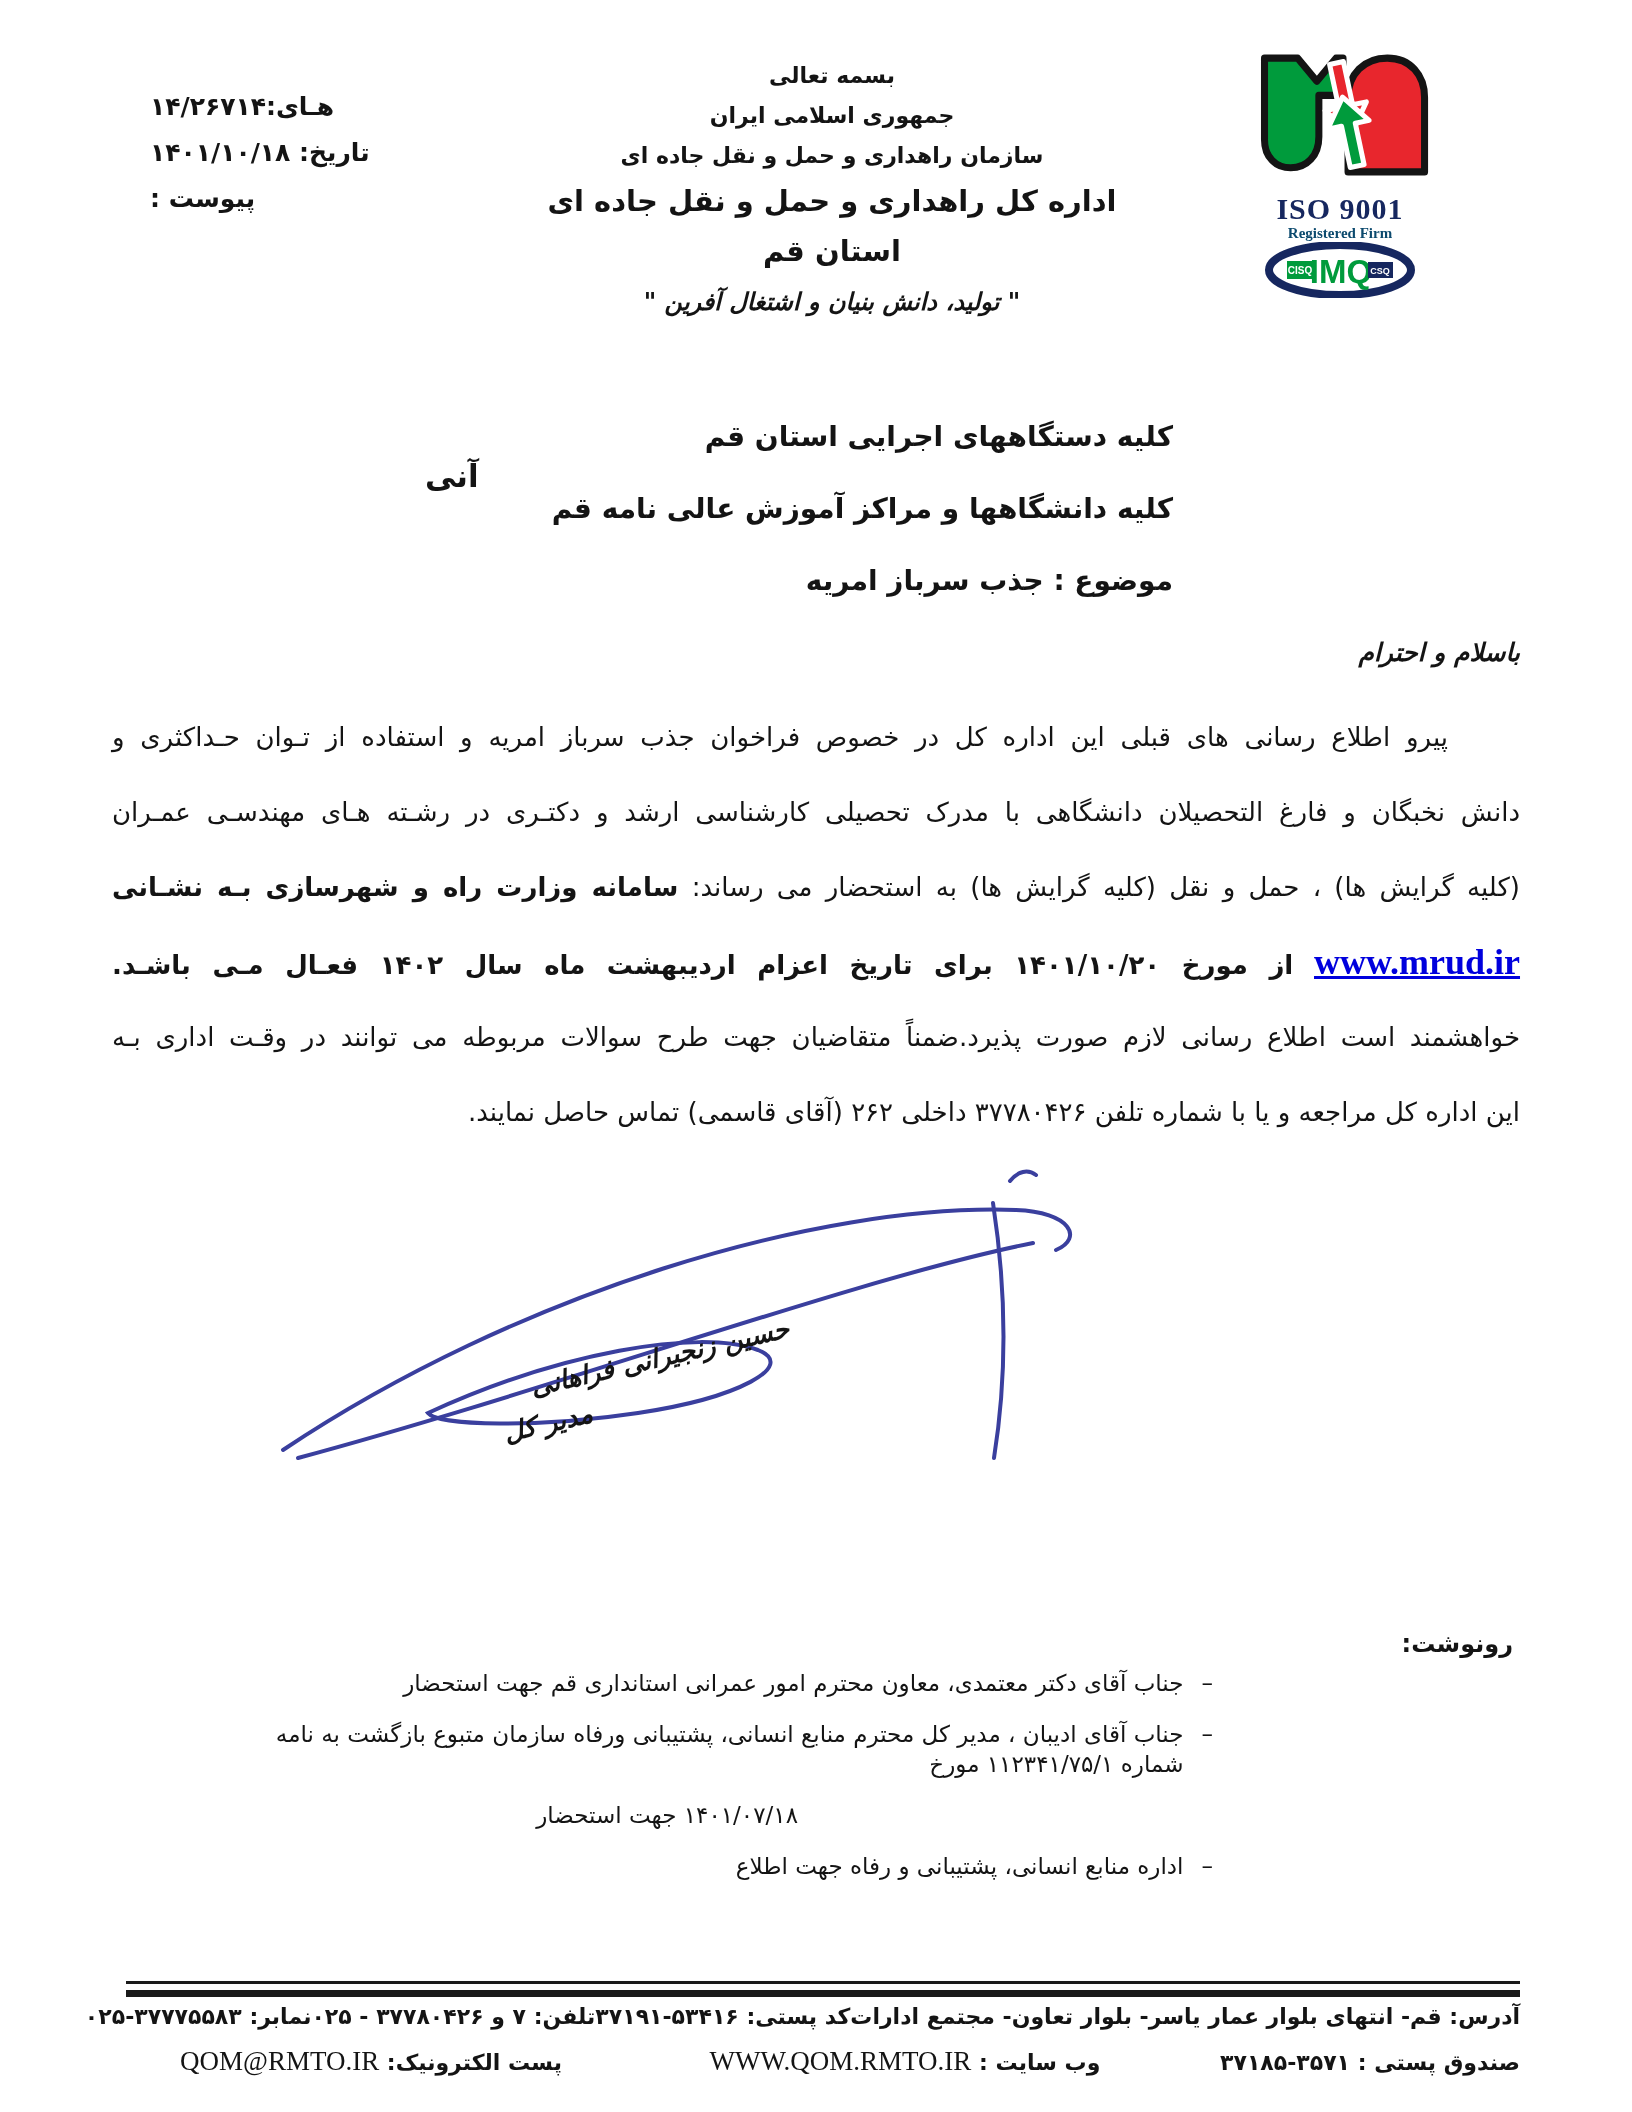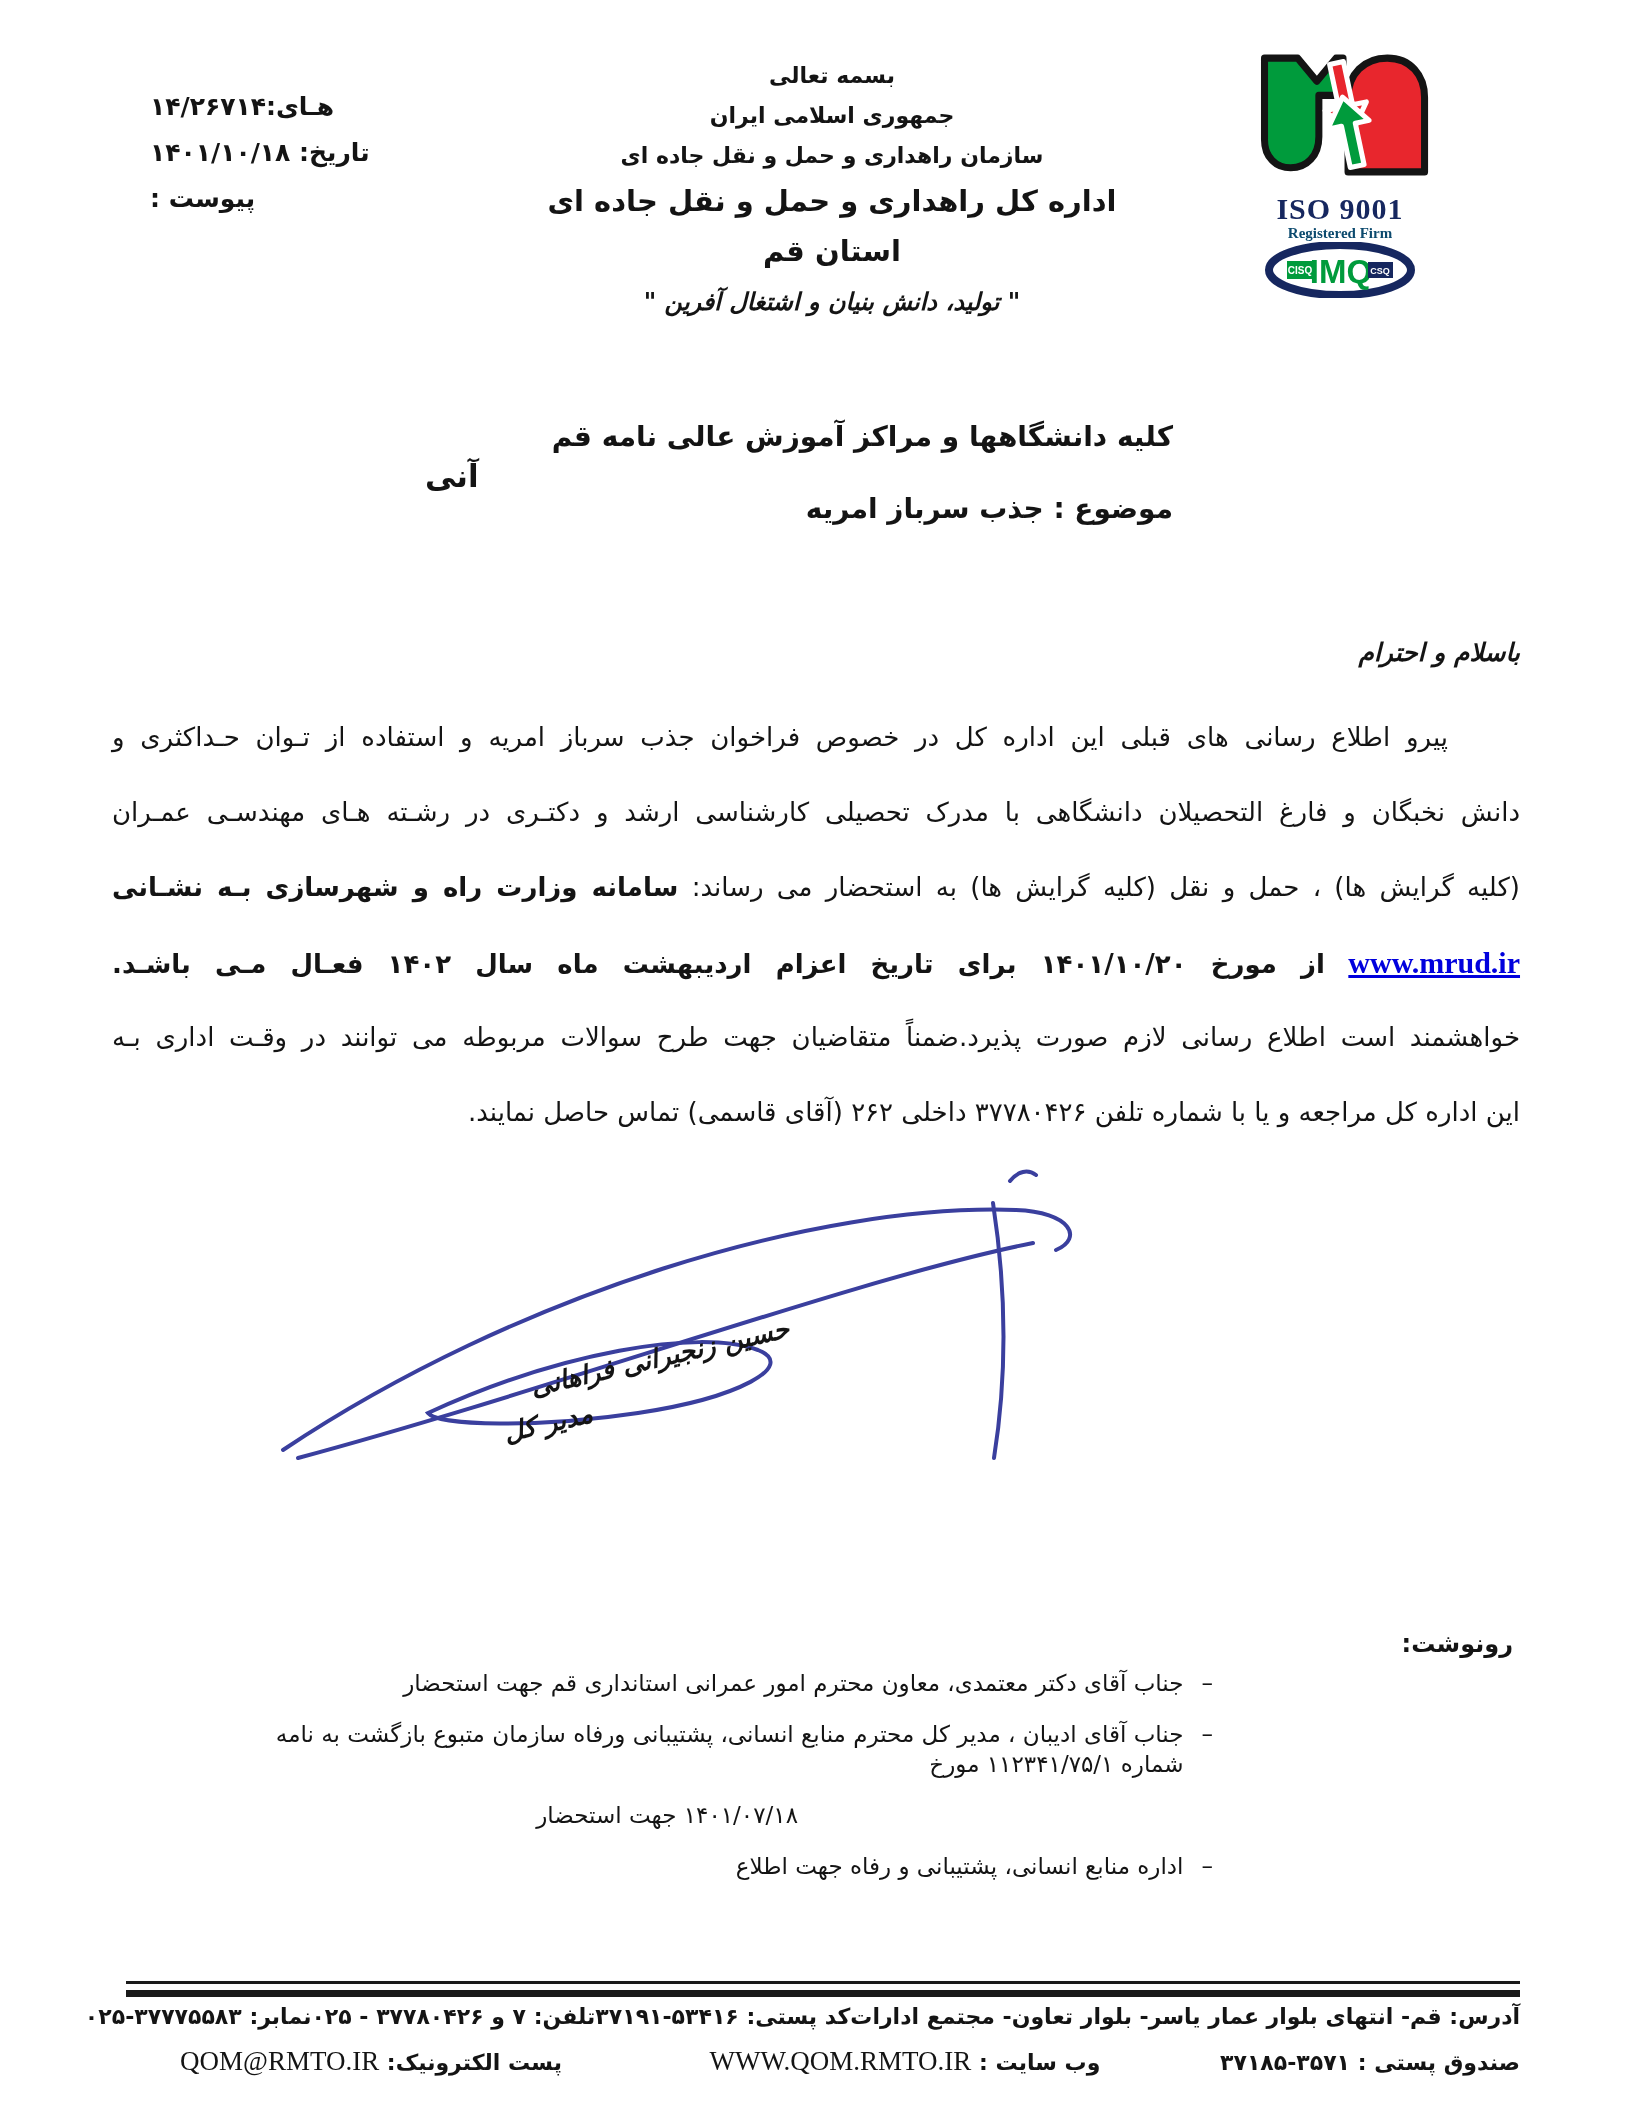--- a/index.html
+++ b/index.html
@@ -25,21 +25,21 @@
   .recipients{position:absolute; top:420px; right:459px; text-align:right; font-weight:bold; font-size:28px;}
   .recipients div{margin-bottom:39px; white-space:nowrap;}
   .urgency{position:absolute; top:426px; left:425px; font-size:31px; font-weight:bold;margin-top:32px;}
   
   .salutation{position:absolute; top:638px; right:112px; font-size:25px; font-weight:bold; font-style:italic;}
   .body{position:absolute; top:700px; left:112px; width:1408px; font-size:26px;}
   .bl{line-height:75px; height:75px; text-align:justify; text-align-last:justify;}
   .bl.indent{padding-right:72px;}
   .bl.last{text-align:right; text-align-last:right;}
   .bl b{font-weight:bold;}
-  .mrud{color:#0000dd; font-weight:bold; text-decoration:underline; font-family:"Liberation Serif", serif; font-size:30px;}
+  .mrud{color:#0000dd; font-weight:bold; text-decoration:underline; font-family:"Liberation Serif", serif; font-size:36px;}
   
   .sig-svg{position:absolute; top:1158px; left:238px;}
   .sig-name{position:absolute; top:1342px; left:532px; width:260px; transform:rotate(-13deg); font-size:26px; font-weight:bold; font-style:italic; white-space:nowrap;}
   .sig-title{position:absolute; top:1408px; left:503px; transform:rotate(-13deg); font-size:26px; font-weight:bold; font-style:italic; white-space:nowrap;}
   
   .cc-label{position:absolute; top:1630px; right:119px; font-size:24px; font-weight:bold;}
   .cc{position:absolute; top:1668px; right:419px; width:940px; font-size:23px;}
   .cc .item{display:flex; gap:18px; margin-bottom:21px; line-height:30px;}
   .cc .cont{padding-right:415px; margin-bottom:21px; line-height:30px;}
   
@@ -86,20 +86,21 @@
       <rect x="23" y="19" width="27" height="18" fill="#009b3c"></rect>
       <text x="36" y="32" text-anchor="middle" font-size="10" font-weight="bold" fill="#ffffff" font-family="Liberation Sans, sans-serif">CISQ</text>
       <text x="77" y="41" text-anchor="middle" font-size="33" font-weight="bold" fill="#009b3c" font-family="Liberation Sans, sans-serif">IMQ</text>
       <rect x="104" y="20" width="25" height="16" fill="#16275f"></rect>
       <text x="116" y="32" text-anchor="middle" font-size="9" font-weight="bold" fill="#ffffff" font-family="Liberation Sans, sans-serif">CSQ</text>
     </svg>
   </div>
 
   <div class="urgency">آنی</div>
   <div class="recipients">
+    <div>کلیه دستگاههای اجرایی استان قم</div>
     <div>کلیه دانشگاهها و مراکز آموزش عالی نامه قم</div>
     <div>موضوع : جذب سرباز امریه</div>
   </div>
 
   <div class="salutation">باسلام و احترام</div>
   <div class="body">
     <div class="bl indent">پیرو اطلاع رسانی های قبلی این اداره کل  در خصوص فراخوان جذب سرباز امریه و استفاده از تـوان حـداکثری و</div>
     <div class="bl">دانش نخبگان و فارغ التحصیلان دانشگاهی  با مدرک تحصیلی کارشناسی ارشد و دکتـری در رشـته هـای مهندسـی عمـران</div>
     <div class="bl"><span>(کلیه گرایش ها) ، حمل و نقل (کلیه گرایش ها) به استحضار می رساند:</span> <b>سامانه وزارت راه و شهرسازی بـه نشـانی</b></div>
     <div class="bl"><a class="mrud" dir="ltr" href="#">www.mrud.ir</a> <b>از مورخ ۱۴۰۱/۱۰/۲۰ برای تاریخ اعزام اردیبهشت  ماه سال ۱۴۰۲ فعـال مـی باشـد.</b></div>

